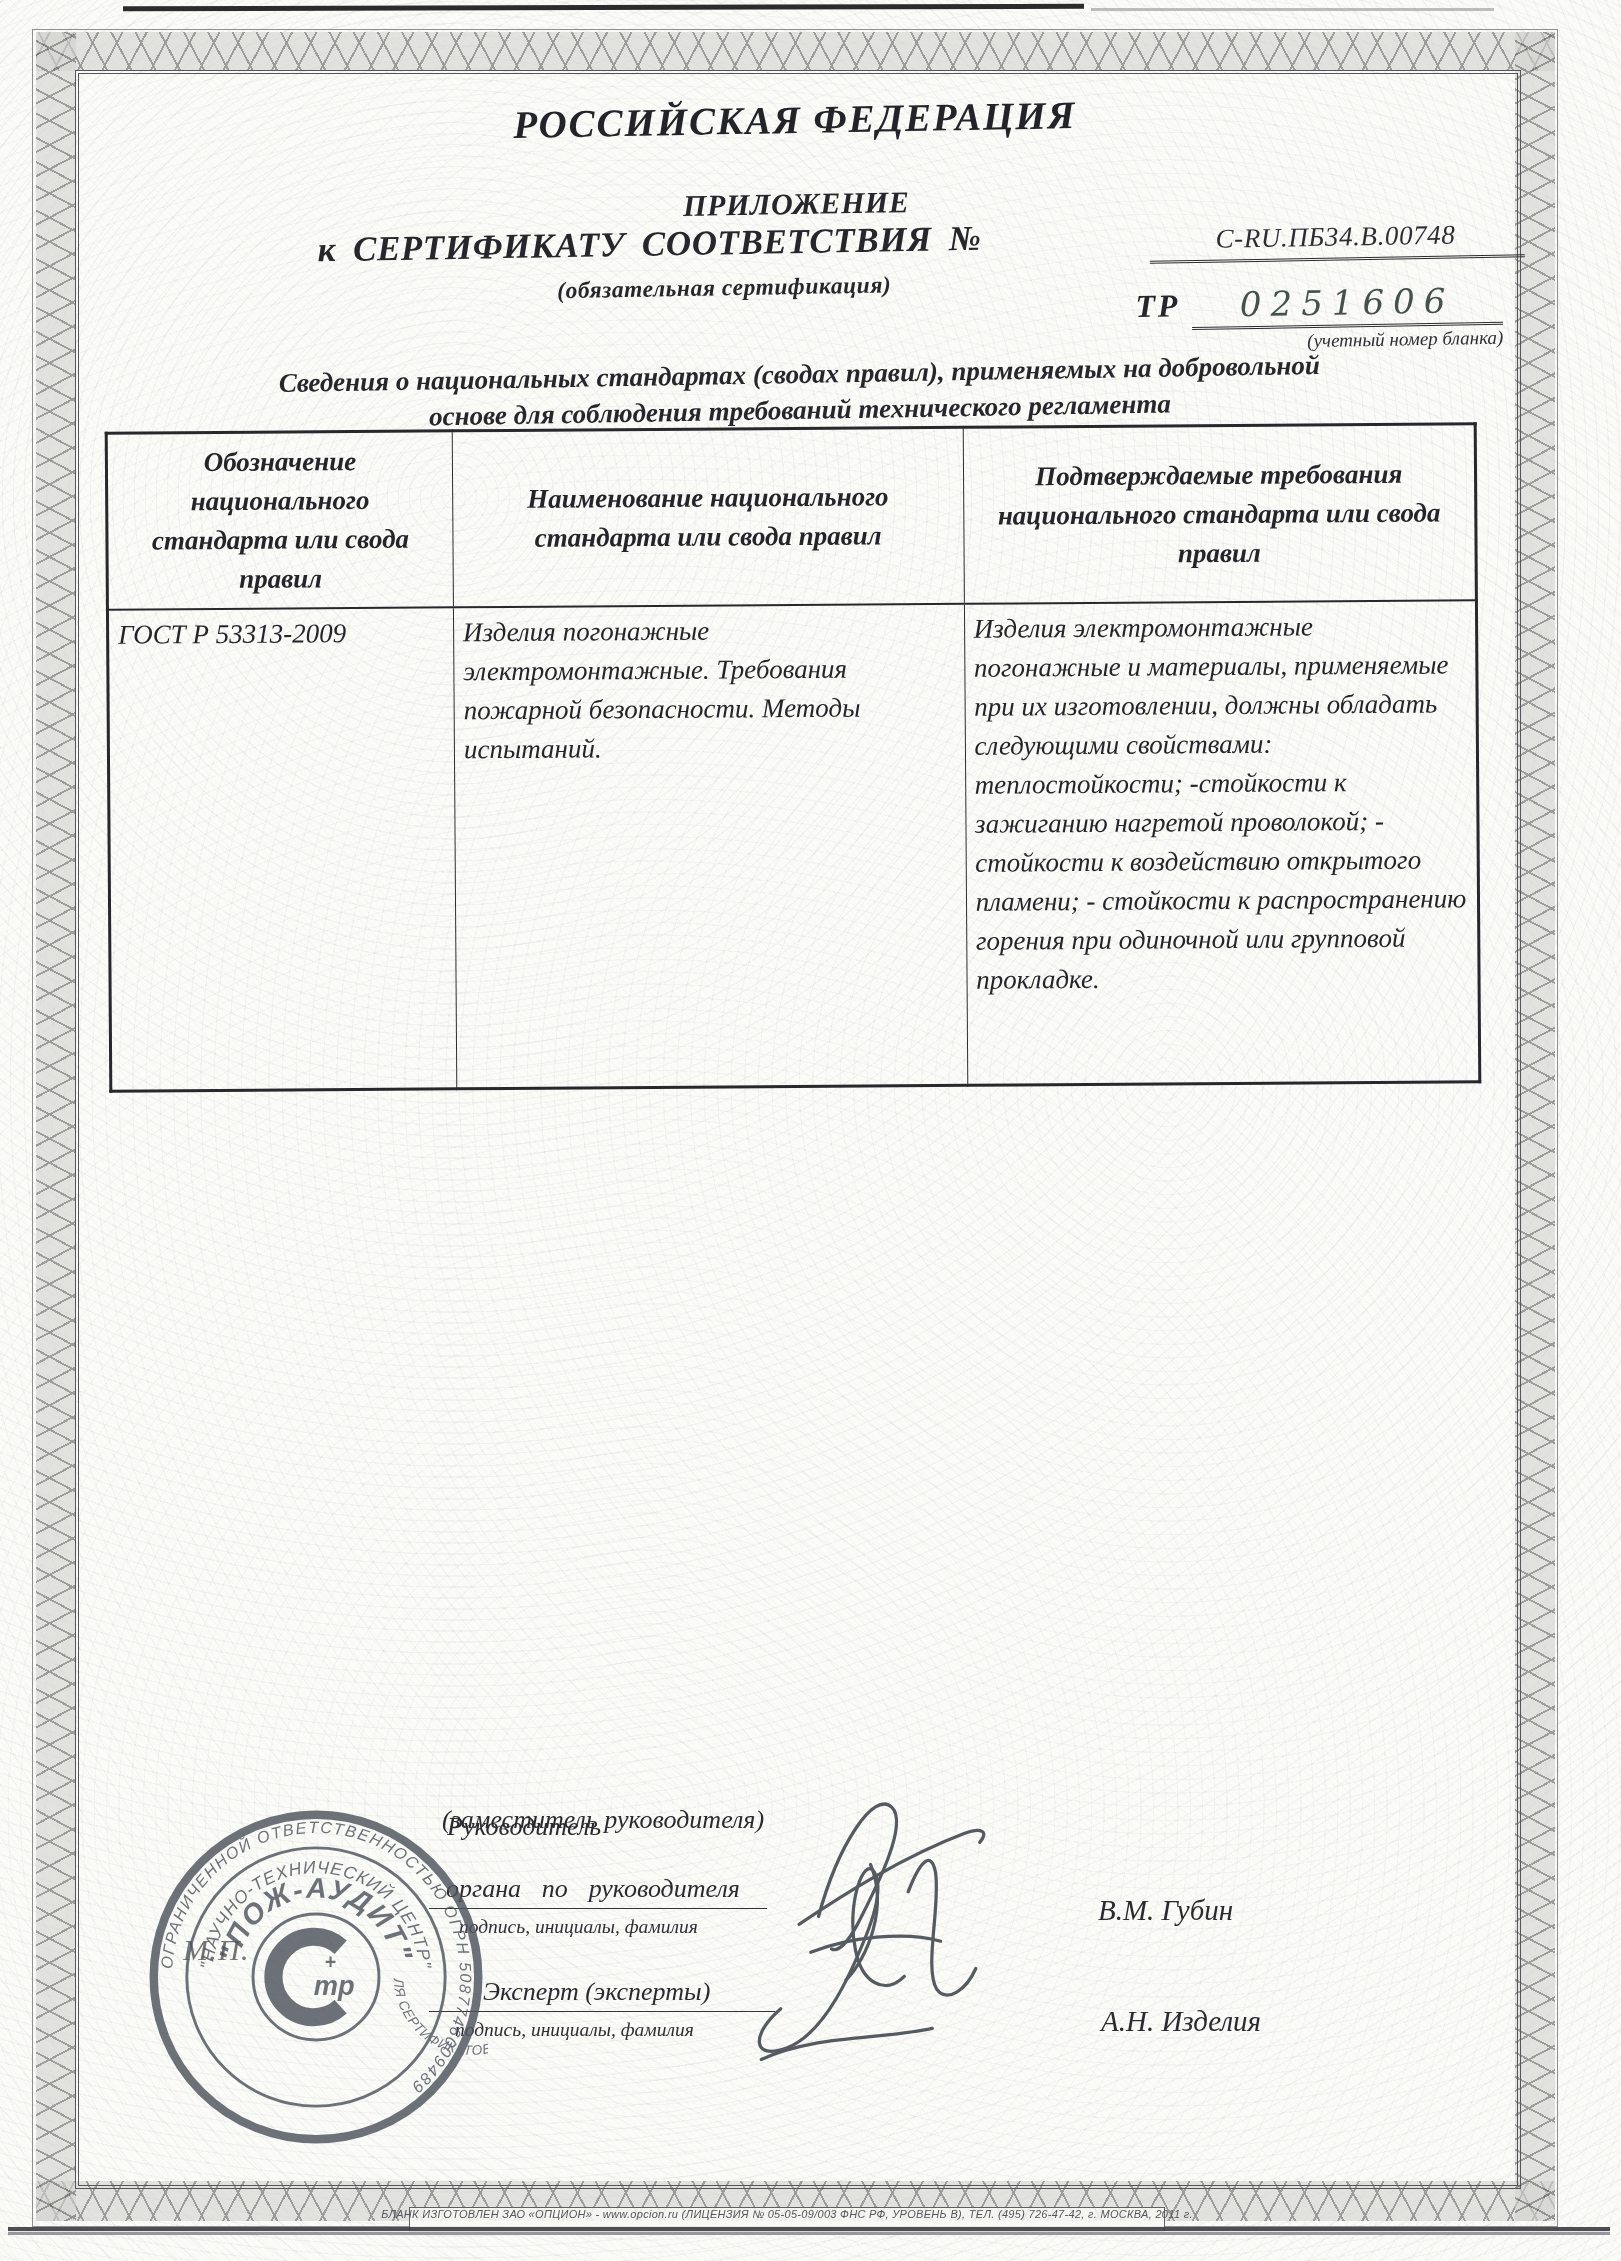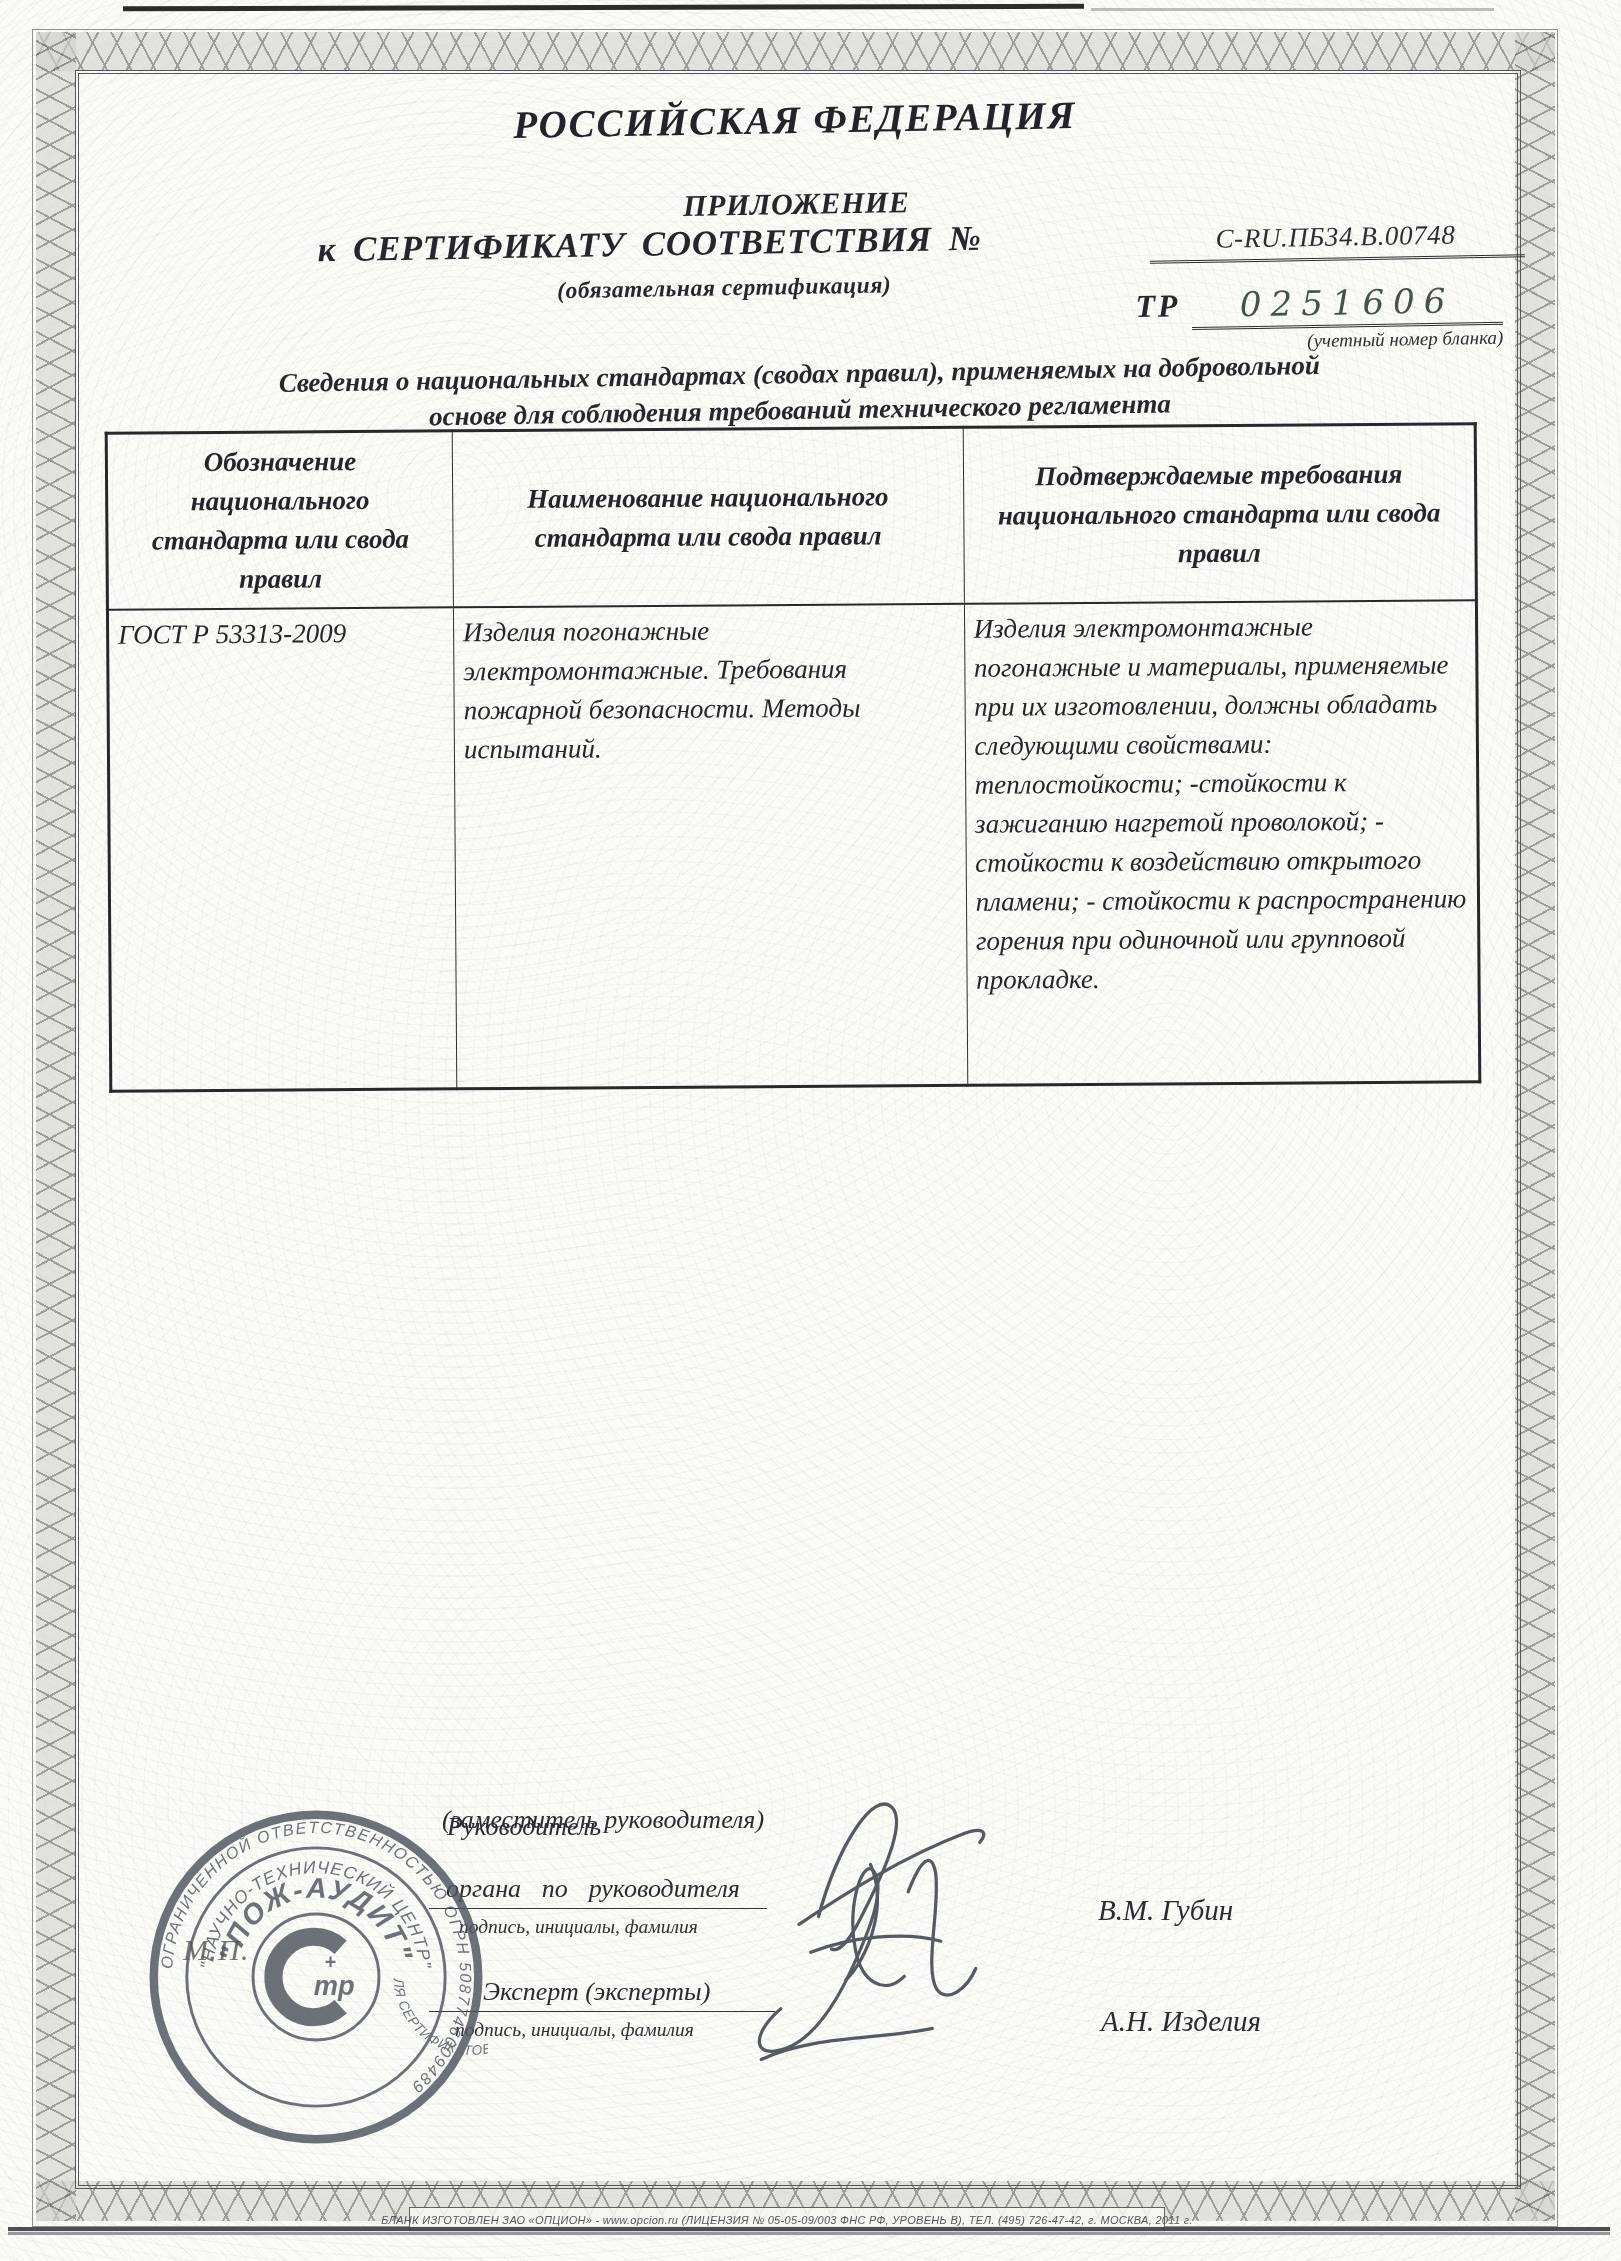--- a/index.html
+++ b/index.html
@@ -70,21 +70,21 @@
   .sig-caption{position:absolute; z-index:3; font-size:19.5px; color:#2e2e34;}
   .sig-line{position:absolute; z-index:3; border-bottom:1.9px solid #34343a;}
   .sig-name{position:absolute; z-index:4; font-size:29px; color:#2a2a30; white-space:nowrap;}
   .mp{position:absolute; left:183px; top:1933px; z-index:3; font-size:30px; color:#737373; letter-spacing:1.3px;}
   .wide-ws{word-spacing:14.3px;}
   .stamp-svg{position:absolute; left:144px; top:1805px; z-index:4; opacity:.82;}
   .sign-svg{position:absolute; left:734px; top:1754px; z-index:4;}
   
   .imprint-box{position:absolute; left:409px; top:2207px; width:754px; height:23.4px; z-index:3;
     border:1.3px solid #5e5f63; background:rgba(248,248,244,.85);
-    display:flex; align-items:center; justify-content:center;}
+    display:flex; align-items:flex-start; justify-content:center;}
   .imprint-text{font-family:"Liberation Sans", sans-serif; font-size:11px; color:#55565c;
     letter-spacing:0.3px; white-space:nowrap;}
   .bottom-rule{position:absolute; left:7.8px; top:2227px; width:1602px; height:7.8px; z-index:3;
     background:linear-gradient(180deg,#3b3b3f 0 45%, #e3e3df 45% 60%, #8c8d91 60% 100%);
     opacity:.9;}
 </style>
 </head>
 <body>
 
 <div class="page">

